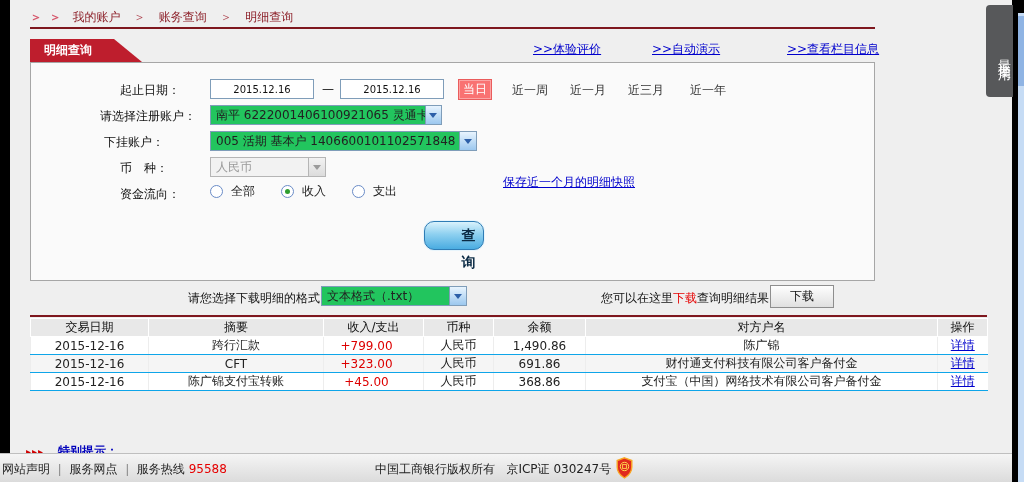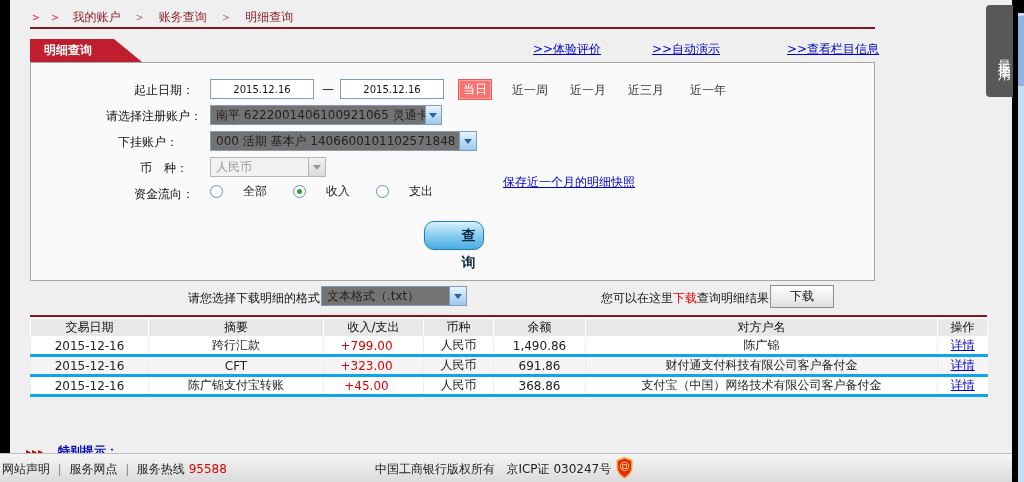--- a/index.html
+++ b/index.html
@@ -23,61 +23,61 @@
 
   .tab { position:absolute; left:30px; top:39px; width:112px; height:23px; background:#BE1E2D;
     color:#fff; font-weight:bold; line-height:23px; padding-left:14px;
     clip-path:polygon(0 0, 75% 0, 100% 100%, 0 100%); }
 
   .top-link { position:absolute; top:41px; color:#0000CC; text-decoration:underline; cursor:pointer; }
 
   .panel { position:absolute; left:30px; top:62px; width:845px; height:219px; background:#FAFAFA; border:1px solid #A6A6A6; }
 
   .flabel { position:absolute; color:#111; }
-  .r { text-align:center; }
+  .r { text-align:left; }
 
   .text-input { position:absolute; height:20px; border:1px solid #7F9DB9; background:#fff;
     text-align:center; font-size:10px; font-family:inherit; color:#111; }
 
-  .select { position:absolute; height:20px; border:1px solid #7F9DB9; background:#737373;
+  .select { position:absolute; height:20px; border:1px solid #7F9DB9; background:#22c55e;
     display:flex; align-items:center; justify-content:space-between; cursor:pointer; }
   .select-text { padding:0 5px; white-space:nowrap; overflow:hidden; }
   .select-arrow { width:17px; align-self:stretch; border-left:1px solid #7F9DB9;
     background:linear-gradient(#E8F4FE,#9CC8EF); display:flex; align-items:center; justify-content:center; }
   .tri { width:0; height:0; border-left:4px solid transparent; border-right:4px solid transparent; border-top:5px solid #2C5FA8; }
   .select.disabled { background:#F2F2F2; color:#9A9A9A; border-color:#B5B5B5; cursor:default; }
   .select.disabled .select-arrow { background:linear-gradient(#F2F2F2,#DCDCDC); border-left-color:#B5B5B5; }
   .select.disabled .tri { border-top-color:#9A9A9A; }
 
   .today-btn { position:absolute; left:458px; top:79px; width:34px; height:21px; background:#F97272;
     border:1px solid #EA5C5C; box-shadow:inset 0 0 0 1px #FBA4A4; color:#fff; text-align:center;
     line-height:19px; cursor:pointer; }
   .quick { position:absolute; top:82px; color:#333; cursor:pointer; }
 
   .link { color:#0000CC; text-decoration:underline; cursor:pointer; }
 
   .radio-group { position:absolute; left:210px; top:183px; display:flex; gap:26px; align-items:center; }
-  .radio-opt { display:flex; align-items:center; gap:20px; cursor:pointer;justify-content:space-between; }
+  .radio-opt { display:flex; align-items:center; gap:8px; cursor:pointer;justify-content:space-between; }
   .radio { width:13px; height:13px; border:1px solid #6A8CC7; border-radius:50%; background:#fff; position:relative; }
   .radio.checked::after { content:''; position:absolute; left:3px; top:3px; width:5px; height:5px; border-radius:50%; background:#2E9E2E; }
 
   .query-btn { position:absolute; left:424px; top:221px; width:60px; height:29px; border-radius:10px;
     background:linear-gradient(#D9F2FC 0%, #8ED0F0 45%, #4AACE1 100%); border:1px solid #2E7CB5;
     box-shadow:0 0 0 1px #E8F5FC; text-align:center; line-height:27px; font-weight:bold; font-size:14px;
     color:#0A2A44; cursor:pointer;padding-left:29px; }
 
   .dl-btn { position:absolute; left:770px; top:285px; width:64px; height:23px;
     background:linear-gradient(#FEFEFE,#E0E0E0); border:1px solid #8E8E8E; text-align:center;
     line-height:21px; cursor:pointer; color:#111; }
   .red { color:#E60000; }
 
   .table-line { position:absolute; left:30px; top:315px; width:957px; height:2px; background:#7E171E; }
   table.results { position:absolute; left:30px; top:318px; width:957px; border-collapse:collapse; font-size:12px; table-layout:fixed; }
   table.results th { background:#E8E8E8; border:1px solid #FFFFFF; font-weight:normal; height:18px; color:#111; }
-  table.results td { height:18px; border-bottom:3px solid #0ea5e9; border-left:1px solid #EDEDED; text-align:center; background:#fff; }
+  table.results td { height:18px; border-bottom:1px solid #0ea5e9; border-left:1px solid #EDEDED; text-align:center; background:#fff; }
   table.results tr.alt td { background:#F5F5F5; }
   td.amount { color:#DD0000; text-align:right; padding-right:14px; }
 
   .notice { position:absolute; left:26px; top:443px; }
   .notice .marks { color:#D00000; font-size:10px; letter-spacing:1px; margin-right:10px; }
   .notice .txt { color:#0000BB; font-weight:bold; }
 
   .footer { position:absolute; left:0; top:453px; width:1024px; height:29px;
     background:linear-gradient(#F5F5F5,#DBDBDB); border-top:1px solid #BFBFBF; }
   .footer .item { position:absolute; top:7px; color:#222; }
@@ -120,21 +120,21 @@
   <span class="flabel r" style="left:100px;top:108px;width:108px;">请选择注册账户：</span>
   <div class="select" style="left:210px;top:105px;width:232px;">
     <span class="select-text">南平  6222001406100921065  灵通卡</span>
     <span class="select-arrow">
         <i class="tri"></i>
       </span>
   </div>
 
   <span class="flabel r" style="left:104px;top:134px;width:88px;">下挂账户：</span>
   <div class="select" style="left:210px;top:131px;width:267px;">
-    <span class="select-text">000 活期 基本户 1406600101102571848</span>
+    <span class="select-text">005 活期 基本户 1406600101102571848</span>
     <span class="select-arrow">
         <i class="tri"></i>
       </span>
   </div>
   <a class="link" style="position:absolute;left:503px;top:134px;margin-top:40px;">保存近一个月的明细快照</a>
 
   <span class="flabel r" style="left:120px;top:160px;width:88px;">币　种：</span>
   <div class="select disabled" style="left:210px;top:157px;width:116px;">
     <span class="select-text">人民币</span>
     <span class="select-arrow">

